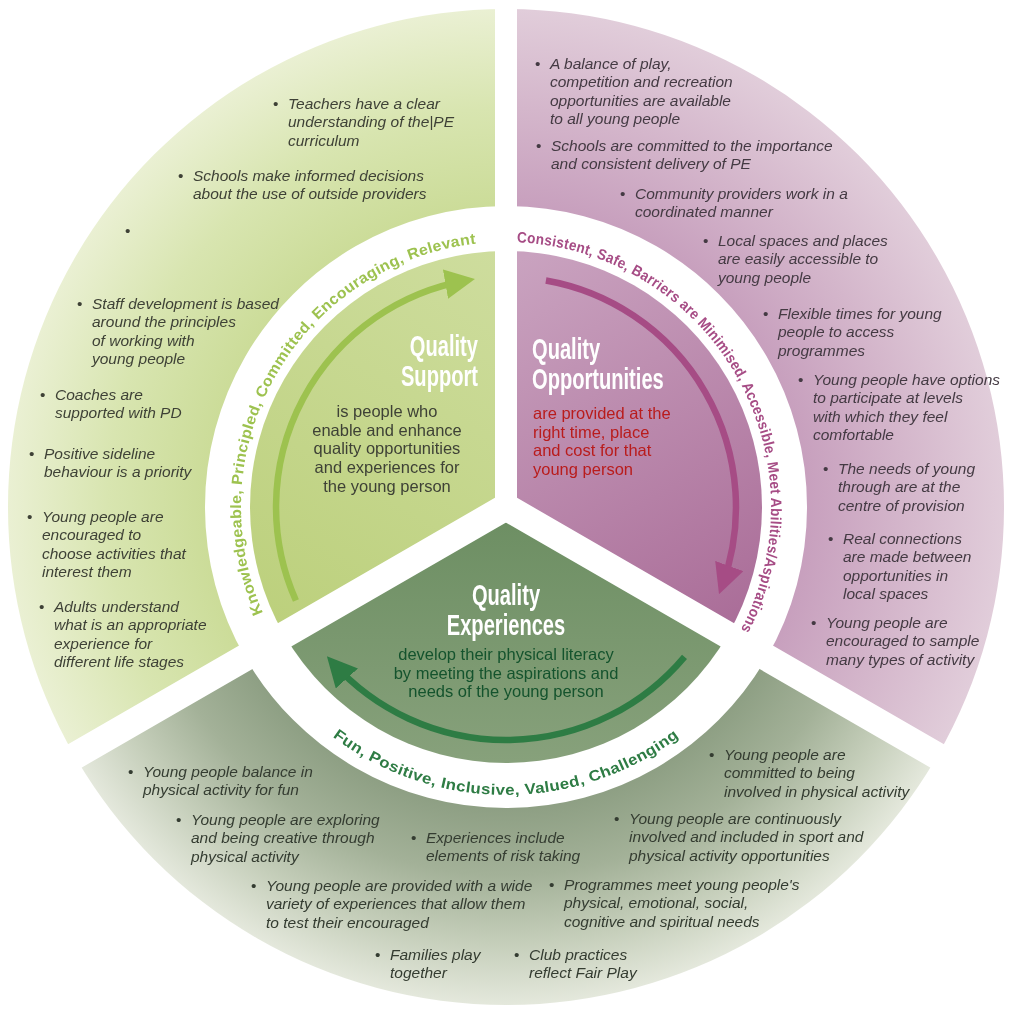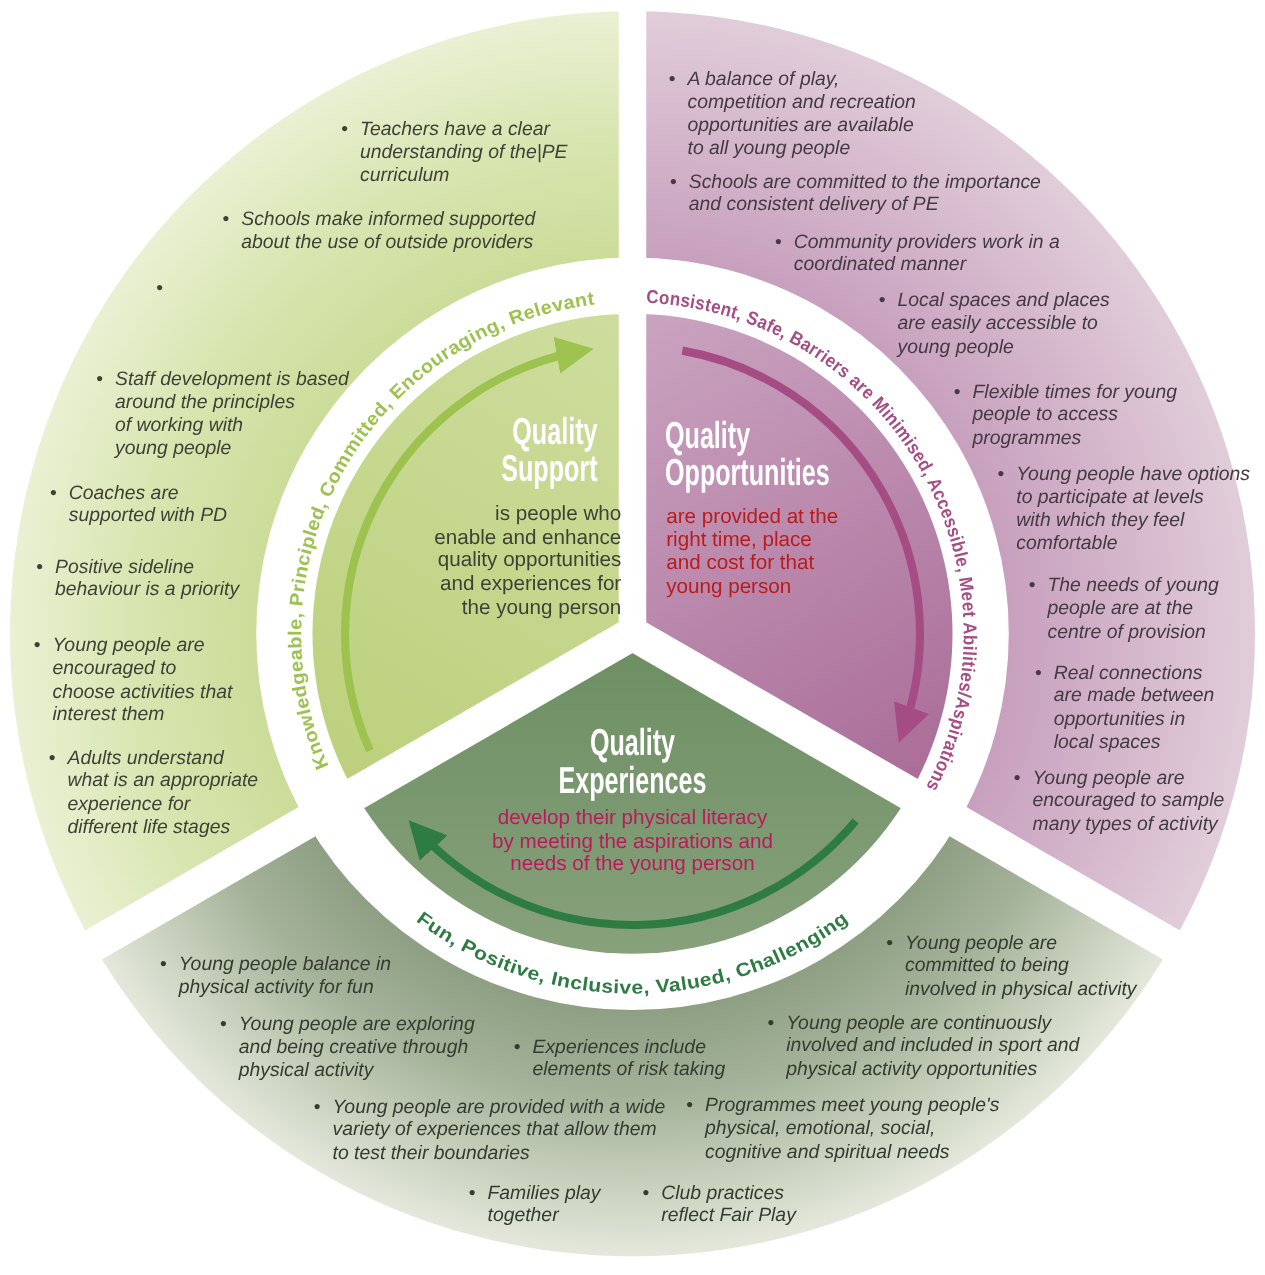--- a/index.html
+++ b/index.html
@@ -13,21 +13,21 @@
   .bullet .dot{flex:0 0 10px;text-align:left;}
   .bullet .bt{white-space:pre-line;font-style:italic;}
 
   .title{position:absolute;color:#ffffff;font-size:30px;line-height:30px;
          font-weight:700;white-space:pre-line;letter-spacing:0px;}
   .title.right{text-align:right;transform:scaleX(0.67);transform-origin:100% 0;}
   .title.left{text-align:left;transform:scaleX(0.67);transform-origin:0 0;}
   .title.center{text-align:center;transform:scaleX(0.67);transform-origin:50% 0;}
 
   .desc{position:absolute;font-size:16.5px;line-height:1.13;white-space:pre-line;}
-  .desc.right{text-align:right;}
+  .desc.right{text-align:center;}
   .desc.center{text-align:center;}
 
   .ringtext{font-size:15px;font-weight:700;letter-spacing:0.3px;}
 </style>
 </head>
 <body>
 
 <div id="stage">
 
 <svg width="1012" height="1020" viewBox="0 0 1012 1020">
@@ -113,35 +113,35 @@
 
   <div class="title left" style="left:532px;top:334px;width:260px;">Quality
 Opportunities</div>
   <div class="desc" style="left: 533px; top: 404px; width: 230px; color: #b91c1c;">are provided at the
 right time, place
 and cost for that
 young person</div>
 
   <div class="title center" style="left:356px;top:580px;width:300px;">Quality
 Experiences</div>
-  <div class="desc center" style="left: 346px; top: 645px; width: 320px; color: #be185d;">develop their physical literacy
+  <div class="desc center" style="left: 346px; top: 645px; width: 320px; color: #14532d;">develop their physical literacy
 by meeting the aspirations and
 needs of the young person</div>
 </div>
 
 <div class="layer" id="bullets">
       <div class="bullet" style="left: 273px; top: 95px; width: 200px; color: rgb(62, 65, 54);">
         <span class="dot">•</span>
         <span class="bt">Teachers have a clear
 understanding of the|PE
 curriculum</span>
       </div>
       <div class="bullet" style="left: 178px; top: 167px; width: 260px; color: rgb(62, 65, 54);">
         <span class="dot">•</span>
-        <span class="bt">Schools make informed supported
+        <span class="bt">Schools make informed decisions
 about the use of outside providers</span>
       </div>
       <div class="bullet" style="left: 125px; top: 222px; width: 210px; color: rgb(62, 65, 54);">
         <span class="dot">•</span>
       </div>
       <div class="bullet" style="left: 77px; top: 295px; width: 220px; color: rgb(62, 65, 54);">
         <span class="dot">•</span>
         <span class="bt">Staff development is based
 around the principles
 of working with
@@ -203,21 +203,21 @@
       <div class="bullet" style="left: 798px; top: 371px; width: 220px; color: rgb(68, 58, 67);">
         <span class="dot">•</span>
         <span class="bt">Young people have options
 to participate at levels
 with which they feel
 comfortable</span>
       </div>
       <div class="bullet" style="left: 823px; top: 460px; width: 190px; color: rgb(68, 58, 67);">
         <span class="dot">•</span>
         <span class="bt">The needs of young
-people are at the
+through are at the
 centre of provision</span>
       </div>
       <div class="bullet" style="left: 828px; top: 530px; width: 190px; color: rgb(68, 58, 67);">
         <span class="dot">•</span>
         <span class="bt">Real connections
 are made between
 opportunities in
 local spaces</span>
       </div>
       <div class="bullet" style="left: 811px; top: 614px; width: 200px; color: rgb(68, 58, 67);">
@@ -239,21 +239,21 @@
       </div>
       <div class="bullet" style="left: 411px; top: 829px; width: 200px; color: rgb(52, 60, 49);">
         <span class="dot">•</span>
         <span class="bt">Experiences include
 elements of risk taking</span>
       </div>
       <div class="bullet" style="left: 251px; top: 877px; width: 290px; color: rgb(52, 60, 49);">
         <span class="dot">•</span>
         <span class="bt">Young people are provided with a wide
 variety of experiences that allow them
-to test their boundaries</span>
+to test their encouraged</span>
       </div>
       <div class="bullet" style="left: 375px; top: 946px; width: 140px; color: rgb(52, 60, 49);">
         <span class="dot">•</span>
         <span class="bt">Families play
 together</span>
       </div>
       <div class="bullet" style="left: 514px; top: 946px; width: 160px; color: rgb(52, 60, 49);">
         <span class="dot">•</span>
         <span class="bt">Club practices
 reflect Fair Play</span>

